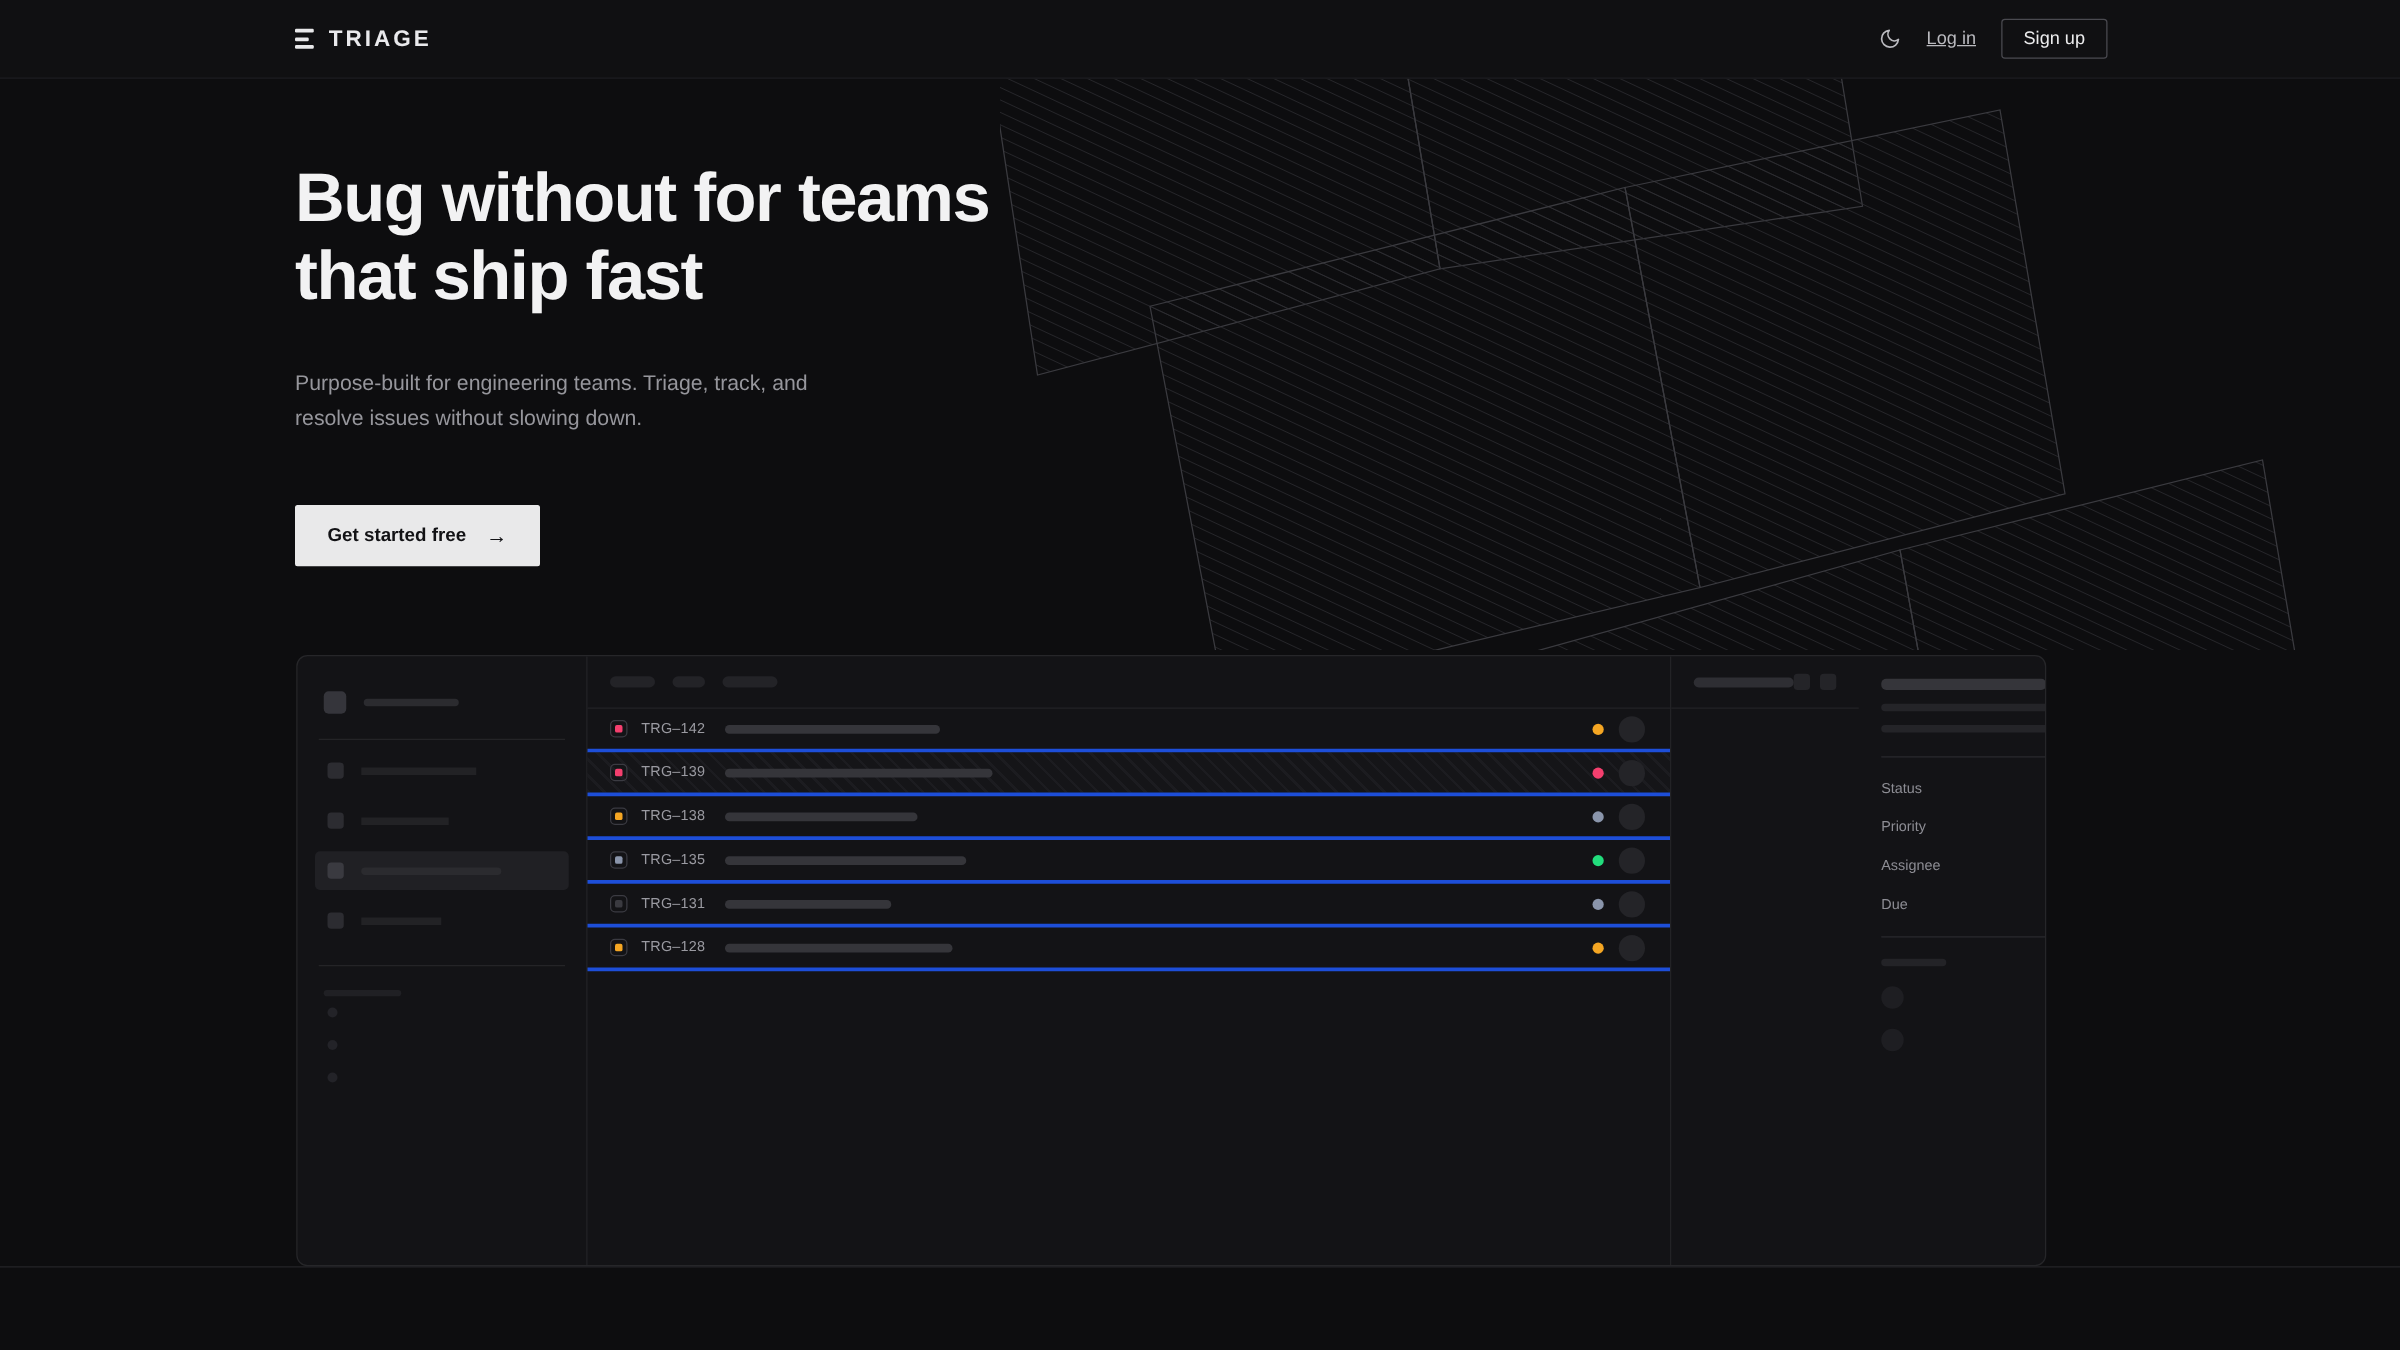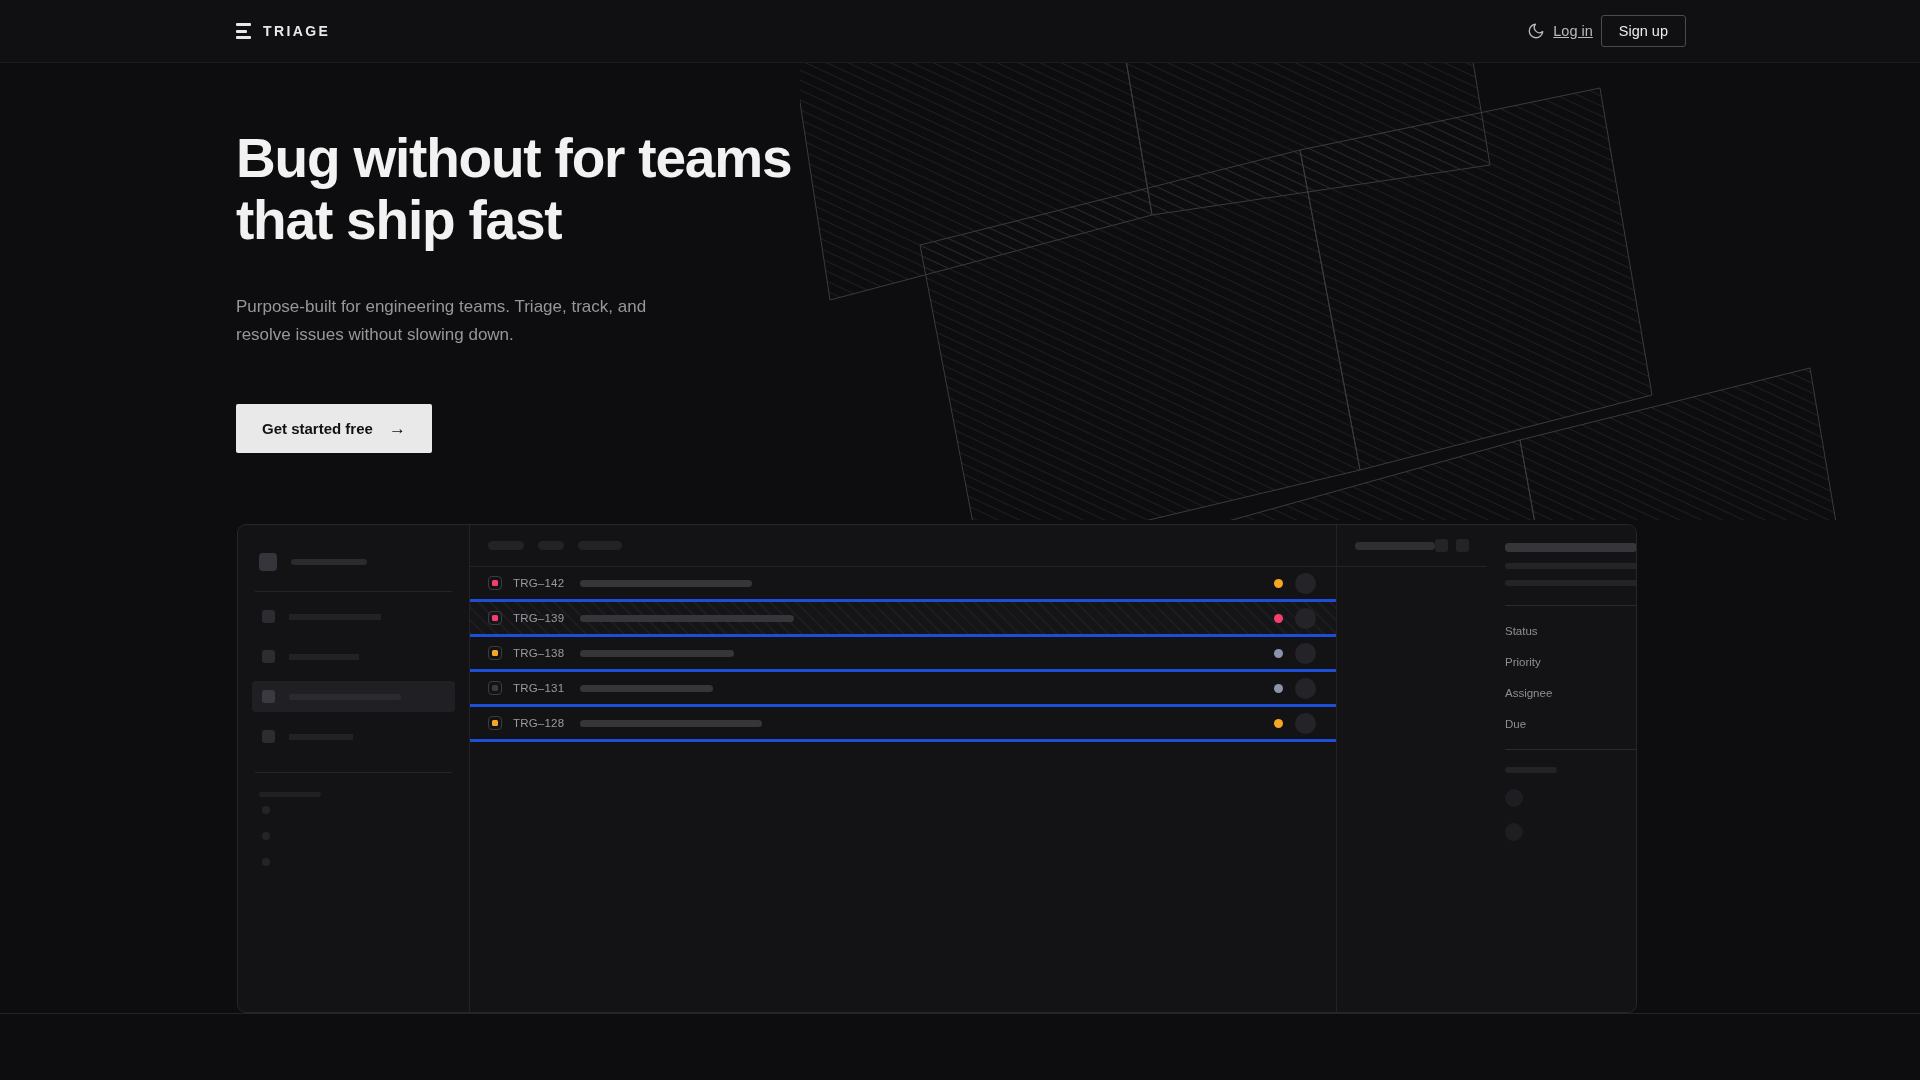--- a/index.html
+++ b/index.html
@@ -26,23 +26,23 @@
     background: #101012;
     z-index: 6;
   }
   .nav-left { position:absolute; left: 236px; display: flex; align-items: center; gap: 12px; }
   .logo-mark { width: 15px; height: 16px; display:flex; flex-direction:column; justify-content:space-between; }
   .logo-mark i { display:block; height:3px; background:#e8e8ea; border-radius:1px; }
   .logo-mark i:nth-child(1){ width:15px; }
   .logo-mark i:nth-child(2){ width:11px; }
   .logo-mark i:nth-child(3){ width:15px; }
   .logo-text {
-    color:#e9e9ec; font-size:14px; font-weight:700; letter-spacing:2.4px;
-  }
-  .nav-right { position:absolute; right: 234px; display:flex; align-items:center; gap: 8px; }
+    color:#e9e9ec; font-size:18px; font-weight:700; letter-spacing:2.4px;
+  }
+  .nav-right { position:absolute; right: 234px; display:flex; align-items:center; gap: 20px; }
   .moon-icon { width:18px; height:18px; color:#b9b9be; display:block; }
   .login-link { color:#b9b9be; font-size:14.5px; }
   .signup-btn {
     color:#ececed; font-size:14.5px; padding:8px 17px;
     border:1px solid #4a4a50; border-radius:3px; background:transparent;
     font-family:"Liberation Sans", sans-serif; line-height:1;
   }
 
   
   .hero { position:absolute; left:236px; top:63px; }
@@ -246,20 +246,31 @@
             </span>
           </div>
           <div class="row">
             <span class="row-badge">
               <i style="background:#f5a623"></i>
             </span>
             <span class="row-id">TRG–138</span>
             <span class="row-title" style="width:154px"></span>
             <span class="row-right">
               <span class="row-status" style="background:#8a95ab"></span>
+              <span class="row-avatar"></span>
+            </span>
+          </div>
+          <div class="row">
+            <span class="row-badge">
+              <i style="background:#8a95ab"></i>
+            </span>
+            <span class="row-id">TRG–135</span>
+            <span class="row-title" style="width:193px"></span>
+            <span class="row-right">
+              <span class="row-status" style="background:#22dd7c"></span>
               <span class="row-avatar"></span>
             </span>
           </div>
           <div class="row">
             <span class="row-badge">
               <i style="background:#3a3a40"></i>
             </span>
             <span class="row-id">TRG–131</span>
             <span class="row-title" style="width:133px"></span>
             <span class="row-right">

